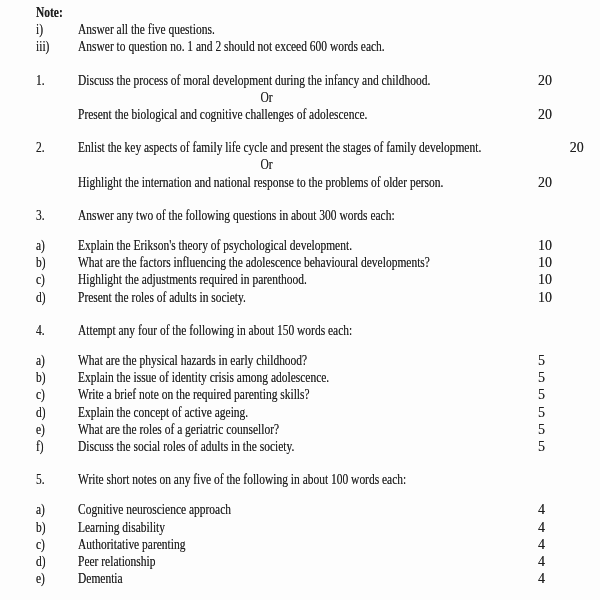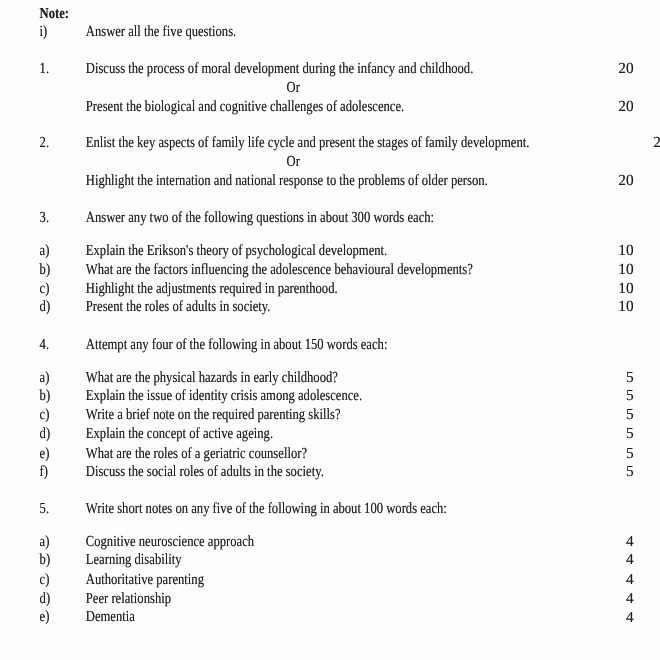--- a/index.html
+++ b/index.html
@@ -28,38 +28,43 @@
     transform: scaleX(0.82);
     transform-origin: 0 0;
     white-space: nowrap;
     text-shadow: 0 0 0.4px rgba(20,20,20,0.55);
   }
   .note-label {
     font-weight: bold;
     line-height: 17.2px;
   }
   .marks {
-    text-align: right;
+    text-align: left;
     text-shadow: 0 0 0.4px rgba(20,20,20,0.55);
   }
   .intro-row { margin-bottom: 13px; }
   .or-text { text-align: center; }
 </style>
 </head>
 <body>
 
 <div class="page">
 
   <section class="block">
     <div class="note-label">Note:</div>
     <div class="row">
       <span class="marker">i)</span>
       <span class="text">Answer all the five questions.</span>
       <span class="marks"></span>
     </div>
+    <div class="row">
+      <span class="marker">iii)</span>
+      <span class="text">Answer to question no. 1 and 2 should not exceed 600 words each.</span>
+      <span class="marks"></span>
+    </div>
   </section>
 
   <section class="block">
     <div class="row">
       <span class="marker">1.</span>
       <span class="text">Discuss the process of moral development during the infancy and childhood.</span>
       <span class="marks">20</span>
     </div>
     <div class="row">
       <span class="marker"></span>

